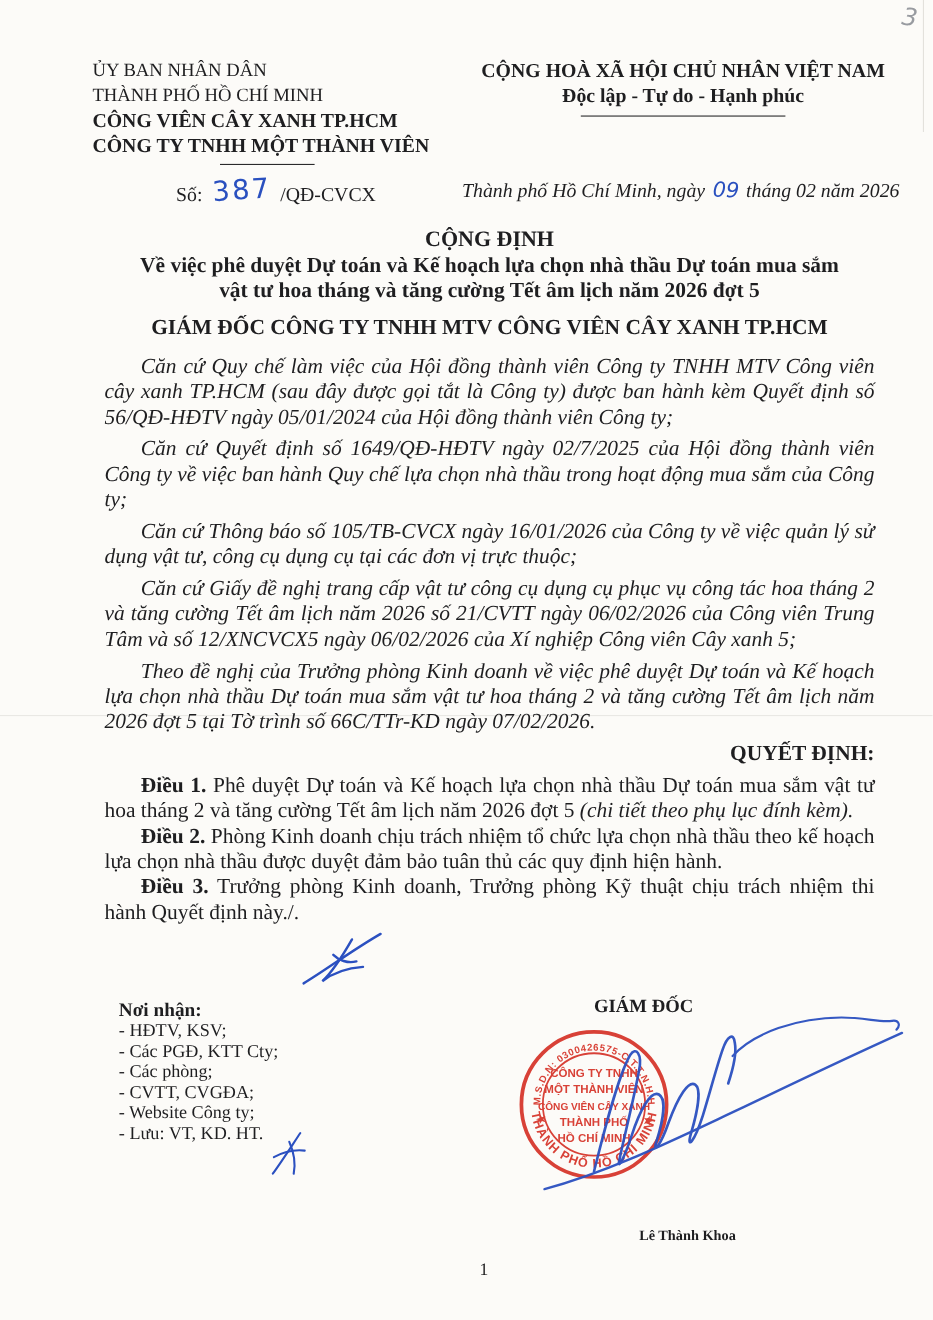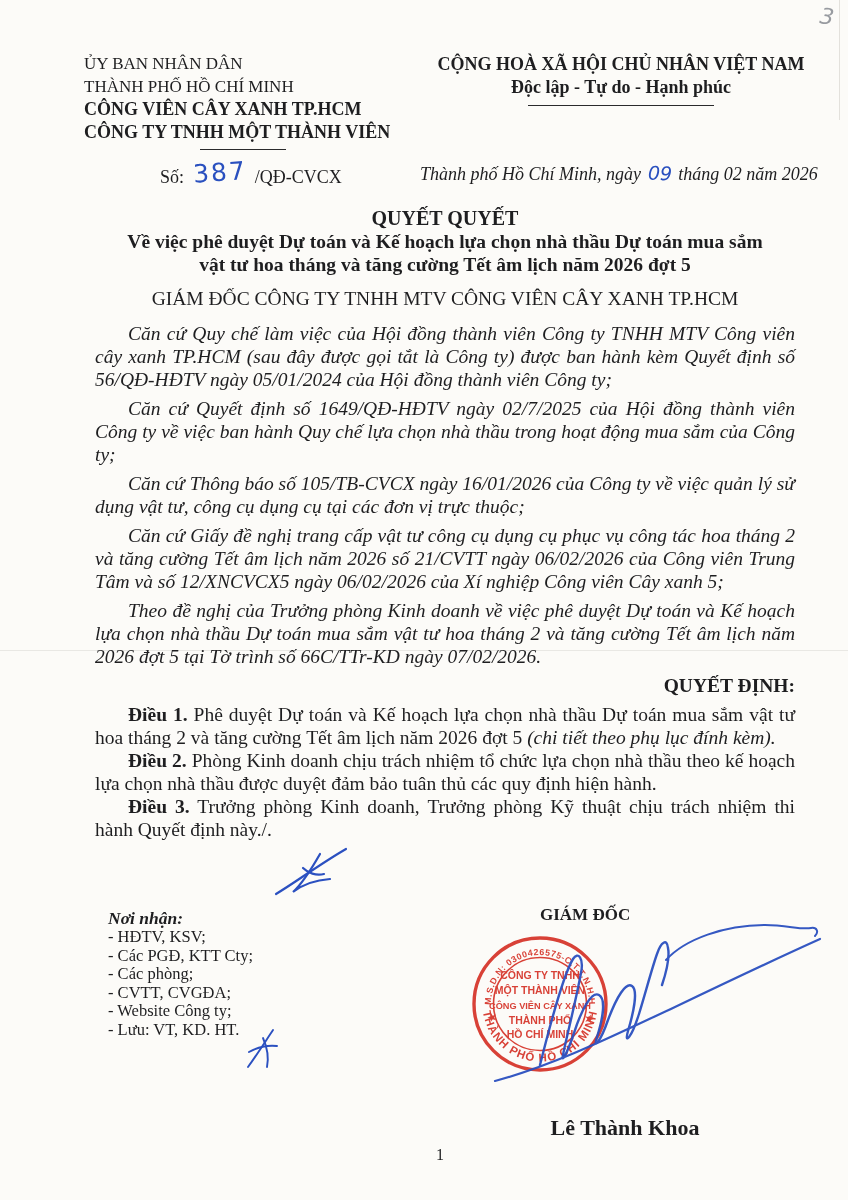--- a/index.html
+++ b/index.html
@@ -24,35 +24,35 @@
   .doc-number{left:160px;top:160px;font-size:18px;white-space:nowrap;}
   .hand{color:#2a50bf;font-family:"DejaVu Sans",sans-serif;}
   .hand-num{display:inline-block;font-size:25px;transform:rotate(-4deg);letter-spacing:2px;margin:0 4px;position:relative;top:-2px;}
   .dateline{left:420px;top:162px;font-size:18px;font-style:italic;white-space:nowrap;}
   .hand-day{display:inline-block;font-size:19px;transform:rotate(2deg);margin:0 2px;}
   .corner-note{left:820px;top:4px;font-size:22px;color:#989ba0;font-family:"DejaVu Sans",sans-serif;font-style:italic;transform:rotate(8deg);}
   
   .title-block{left:95px;top:206px;width:700px;text-align:center;}
   .title-heading{font-weight:bold;font-size:20px;line-height:24px;}
   .title-subject{font-weight:bold;font-size:19.5px;line-height:23px;}
-  .authority{left:95px;top:288px;width:700px;text-align:center;font-weight:normal;font-size:19.5px;}
+  .authority{left:95px;top:288px;width:700px;text-align:center;font-weight:bold;font-size:19.5px;}
   
   .body-block{left:95px;top:322px;width:700px;}
   .para{margin:0 0 6px 0;text-indent:33px;text-align:justify;font-size:19.5px;line-height:23px;}
   .preamble-para{font-style:italic;}
   .order-heading{margin:4px 0 6px 0;text-align:right;font-weight:bold;font-size:19.5px;line-height:23px;}
   .article{margin:0;}
   .article b{font-weight:bold;}
   .article i{font-style:italic;}
   
   .recipients{left:108px;top:908px;width:250px;}
-  .recipients-label{font-weight:bold;font-style:italic;font-size:17.5px;line-height:20px;}
+  .recipients-label{font-weight:bold;font-size:17.5px;line-height:20px;}
   .recipient-item{font-size:16.5px;line-height:18.6px;}
   .signer-title{left:540px;top:905px;width:170px;text-align:left;font-weight:bold;font-size:17px;}
-  .signer-name{left:540px;top:1115px;width:170px;text-align:center;font-weight:bold;font-size:22px;}
+  .signer-name{left:540px;top:1115px;width:170px;text-align:center;font-weight:bold;font-size:13px;}
   .page-number{left:400px;top:1146px;width:80px;text-align:center;font-size:16px;}
   
   .scan-line{left:0;top:650px;width:848px;height:1px;background:#e9e8e4;}
   .edge-line{left:839px;top:0;width:1px;height:120px;background:#e3e1dc;}
   svg{display:block;}
 </style>
 </head>
 <body>
 
 <div class="page">
@@ -80,21 +80,21 @@
     <span class="hand hand-num">387</span>
     <span>/QĐ-CVCX</span>
   </div>
   <div class="abs dateline">
     <span>Thành phố Hồ Chí Minh, ngày</span>
     <span class="hand hand-day">09</span>
     <span>tháng 02 năm 2026</span>
   </div>
 
   <div class="abs title-block">
-    <div class="title-heading">QUYẾT QUYẾT</div>
+    <div class="title-heading">CỘNG ĐỊNH</div>
     <div class="title-subject">Về việc phê duyệt Dự toán và Kế hoạch lựa chọn nhà thầu Dự toán mua sắm</div>
     <div class="title-subject">vật tư hoa tháng và tăng cường Tết âm lịch năm 2026 đợt 5</div>
   </div>
   <div class="abs authority">GIÁM ĐỐC CÔNG TY TNHH MTV CÔNG VIÊN CÂY XANH TP.HCM</div>
 
   <div class="abs body-block">
     <p class="para preamble-para">Căn cứ Quy chế làm việc của Hội đồng thành viên Công ty TNHH MTV Công viên cây xanh TP.HCM (sau đây được gọi tắt là Công ty) được ban hành kèm Quyết định số 56/QĐ-HĐTV ngày 05/01/2024 của Hội đồng thành viên Công ty;</p>
     <p class="para preamble-para">Căn cứ Quyết định số 1649/QĐ-HĐTV ngày 02/7/2025 của Hội đồng thành viên Công ty về việc ban hành Quy chế lựa chọn nhà thầu trong hoạt động mua sắm của Công ty;</p>
     <p class="para preamble-para">Căn cứ Thông báo số 105/TB-CVCX ngày 16/01/2026 của Công ty về việc quản lý sử dụng vật tư, công cụ dụng cụ tại các đơn vị trực thuộc;</p>
     <p class="para preamble-para">Căn cứ Giấy đề nghị trang cấp vật tư công cụ dụng cụ phục vụ công tác hoa tháng 2 và tăng cường Tết âm lịch năm 2026 số 21/CVTT ngày 06/02/2026 của Công viên Trung Tâm và số 12/XNCVCX5 ngày 06/02/2026 của Xí nghiệp Công viên Cây xanh 5;</p>

